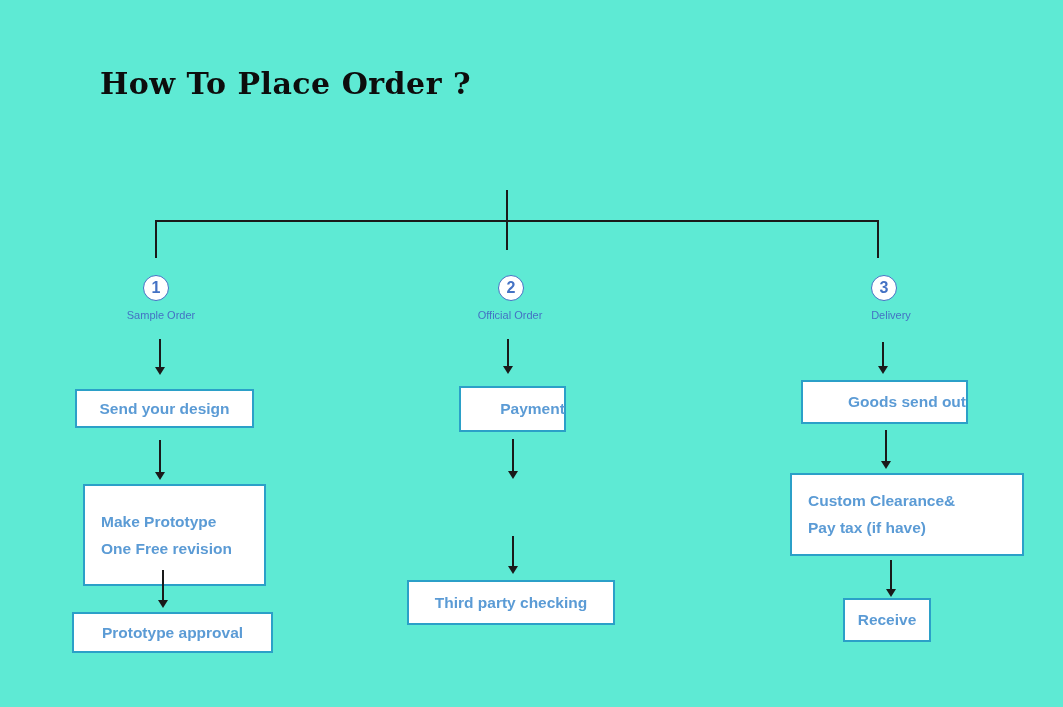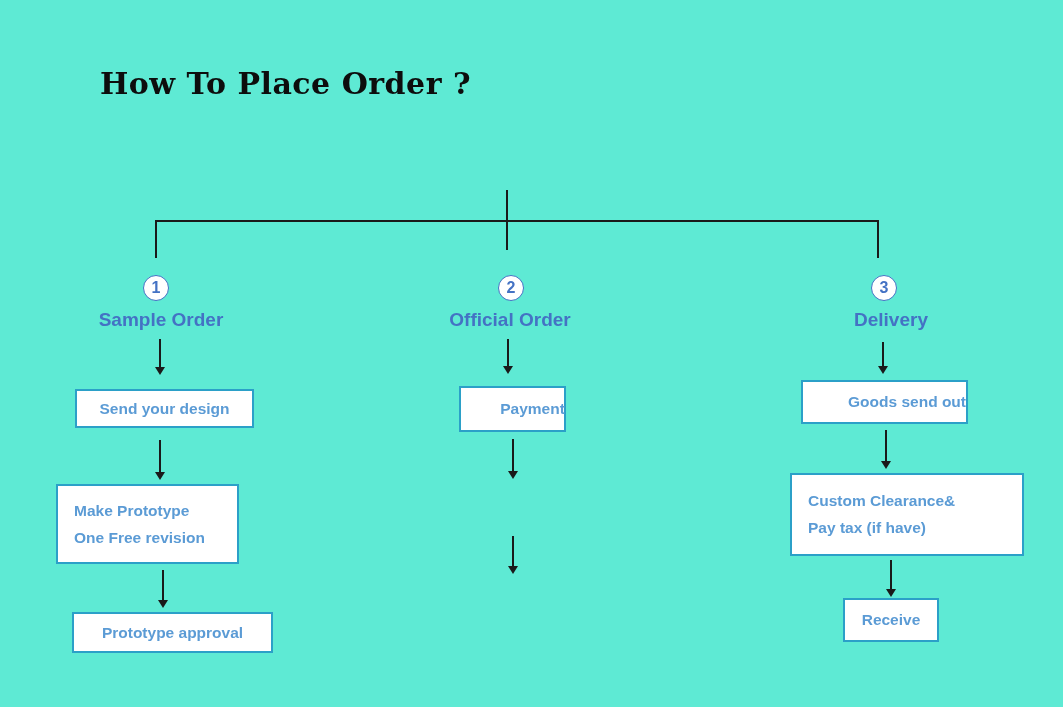--- a/index.html
+++ b/index.html
@@ -52,22 +52,22 @@
     border-radius:50%;
     display:flex;align-items:center;justify-content:center;
     font-weight:bold;font-size:16px;
     color:var(--branch-accent);
     box-sizing:border-box;
     background:#fff;
   }
   .branch-label{
     position:absolute;
     transform:translateX(-50%);
-    font-weight:bold;
-    font-size:19px;
+    font-weight:normal;
+    font-size:11px;
     color:var(--branch-accent);
     white-space:nowrap;
   }
   .arrow{
     position:absolute;
     transform:translateX(-50%);
     display:flex;flex-direction:column;align-items:center;
     width:12px;
   }
   .arrow .stem{
@@ -121,21 +121,21 @@
       <div class="head"></div>
     </div>
   <div class="node" style="left:75px;top:389px;width:179px;height:39px;">
     <div>Send your design</div>
   </div>
 
   <div class="arrow" style="left:160px;top:440px;height:40px;">
       <div class="stem"></div>
       <div class="head"></div>
     </div>
-  <div class="node two-line" style="left:56px;top:484px;width:183px;height:80px;">
+  <div class="node two-line" style="left:83px;top:484px;width:183px;height:102px;">
     <div>Make Prototype</div>
     <div>One Free revision</div>
   </div>
 
   <div class="arrow" style="left:163px;top:570px;height:38px;">
       <div class="stem"></div>
       <div class="head"></div>
     </div>
   <div class="node" style="left:72px;top:612px;width:201px;height:41px;">
     <div>Prototype approval</div>
@@ -156,20 +156,23 @@
 
   <div class="arrow" style="left:513px;top:439px;height:40px;">
       <div class="stem"></div>
       <div class="head"></div>
     </div>
 
   <div class="arrow" style="left:513px;top:536px;height:38px;">
       <div class="stem"></div>
       <div class="head"></div>
     </div>
+  <div class="node" style="left:407px;top:580px;width:208px;height:45px;">
+    <div>Third party checking</div>
+  </div>
 
   <div class="circle-num" style="left:884px;top:275px;">
     <span>3</span>
   </div>
   <div class="branch-label" style="left:878px;top:309px;padding-left:26px;">Delivery</div>
 
   <div class="arrow" style="left:883px;top:342px;height:32px;">
       <div class="stem"></div>
       <div class="head"></div>
     </div>
@@ -183,17 +186,17 @@
     </div>
   <div class="node two-line" style="left:790px;top:473px;width:234px;height:83px;">
     <div>Custom Clearance&amp;</div>
     <div>Pay tax (if have)</div>
   </div>
 
   <div class="arrow" style="left:891px;top:560px;height:37px;">
       <div class="stem"></div>
       <div class="head"></div>
     </div>
-  <div class="node" style="left:843px;top:598px;width:96px;height:44px;">
+  <div class="node" style="left:843px;top:598px;width:88px;height:44px;">
     <div>Receive</div>
   </div>
 
 </div>
 
 </body></html>

